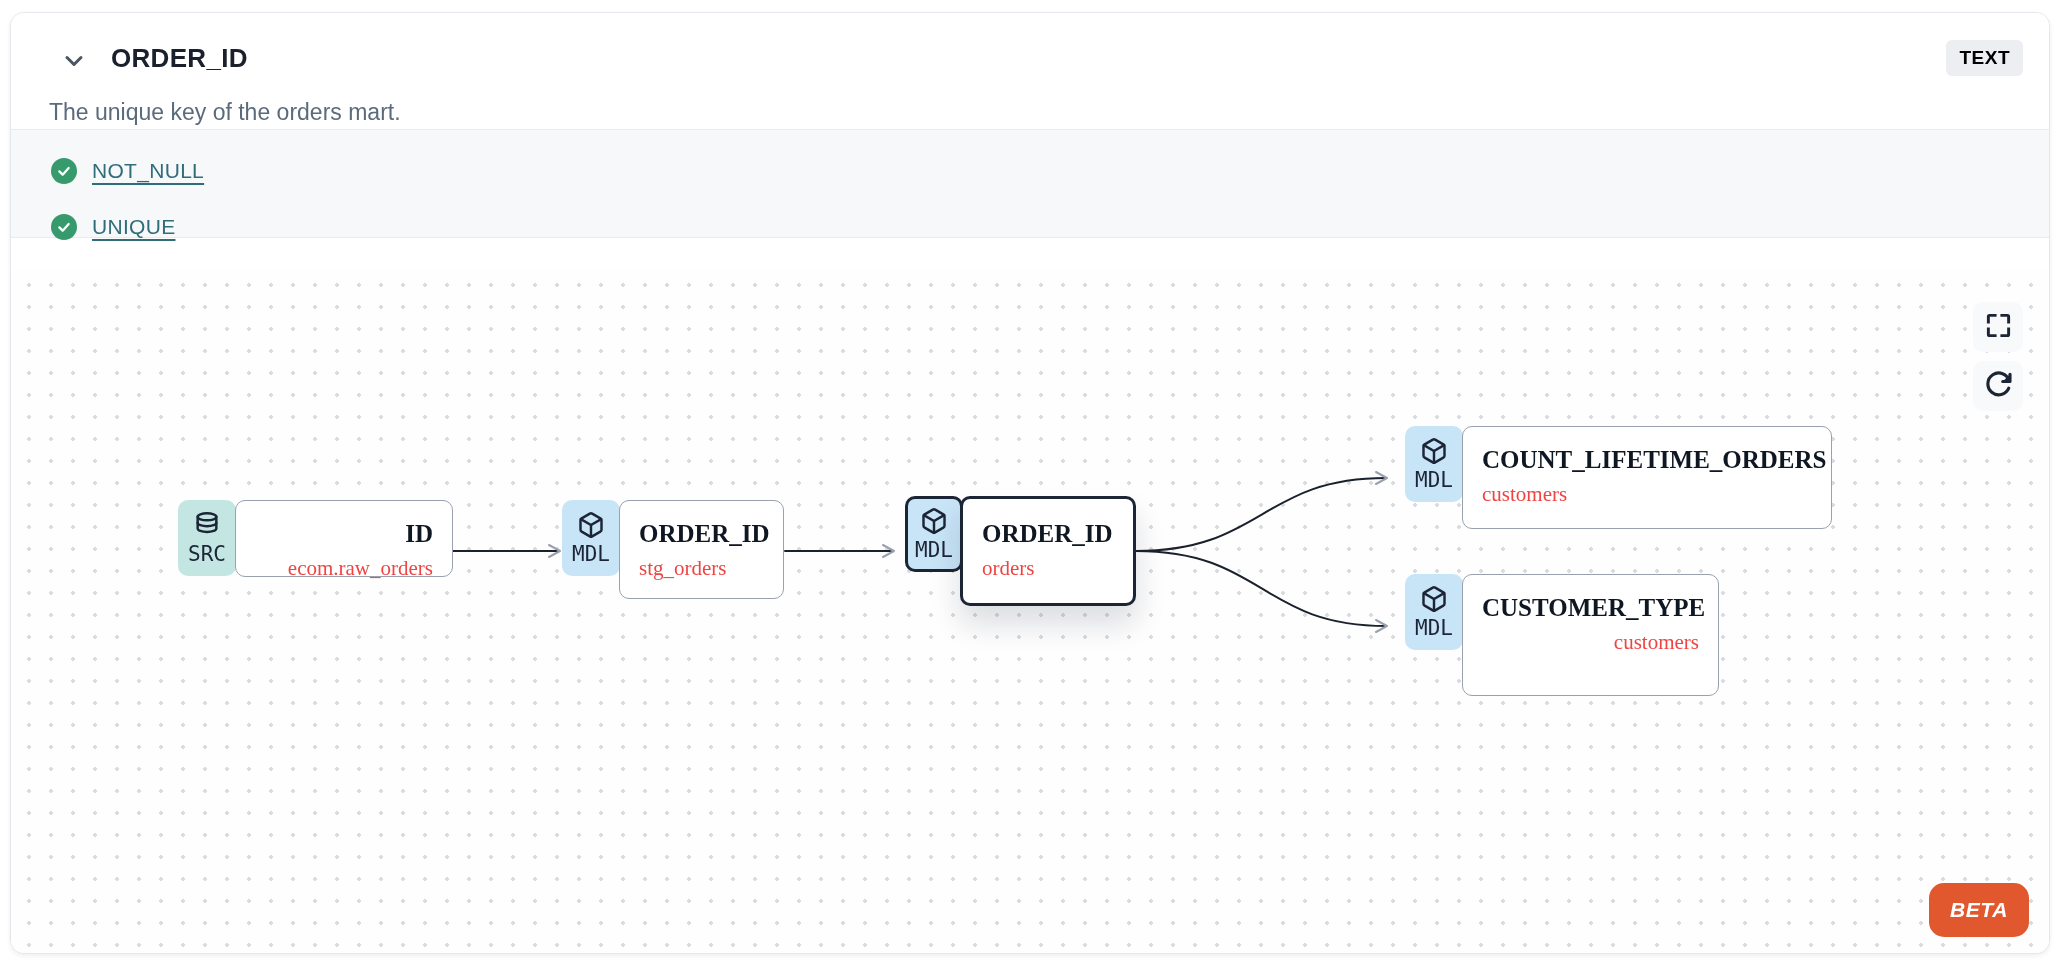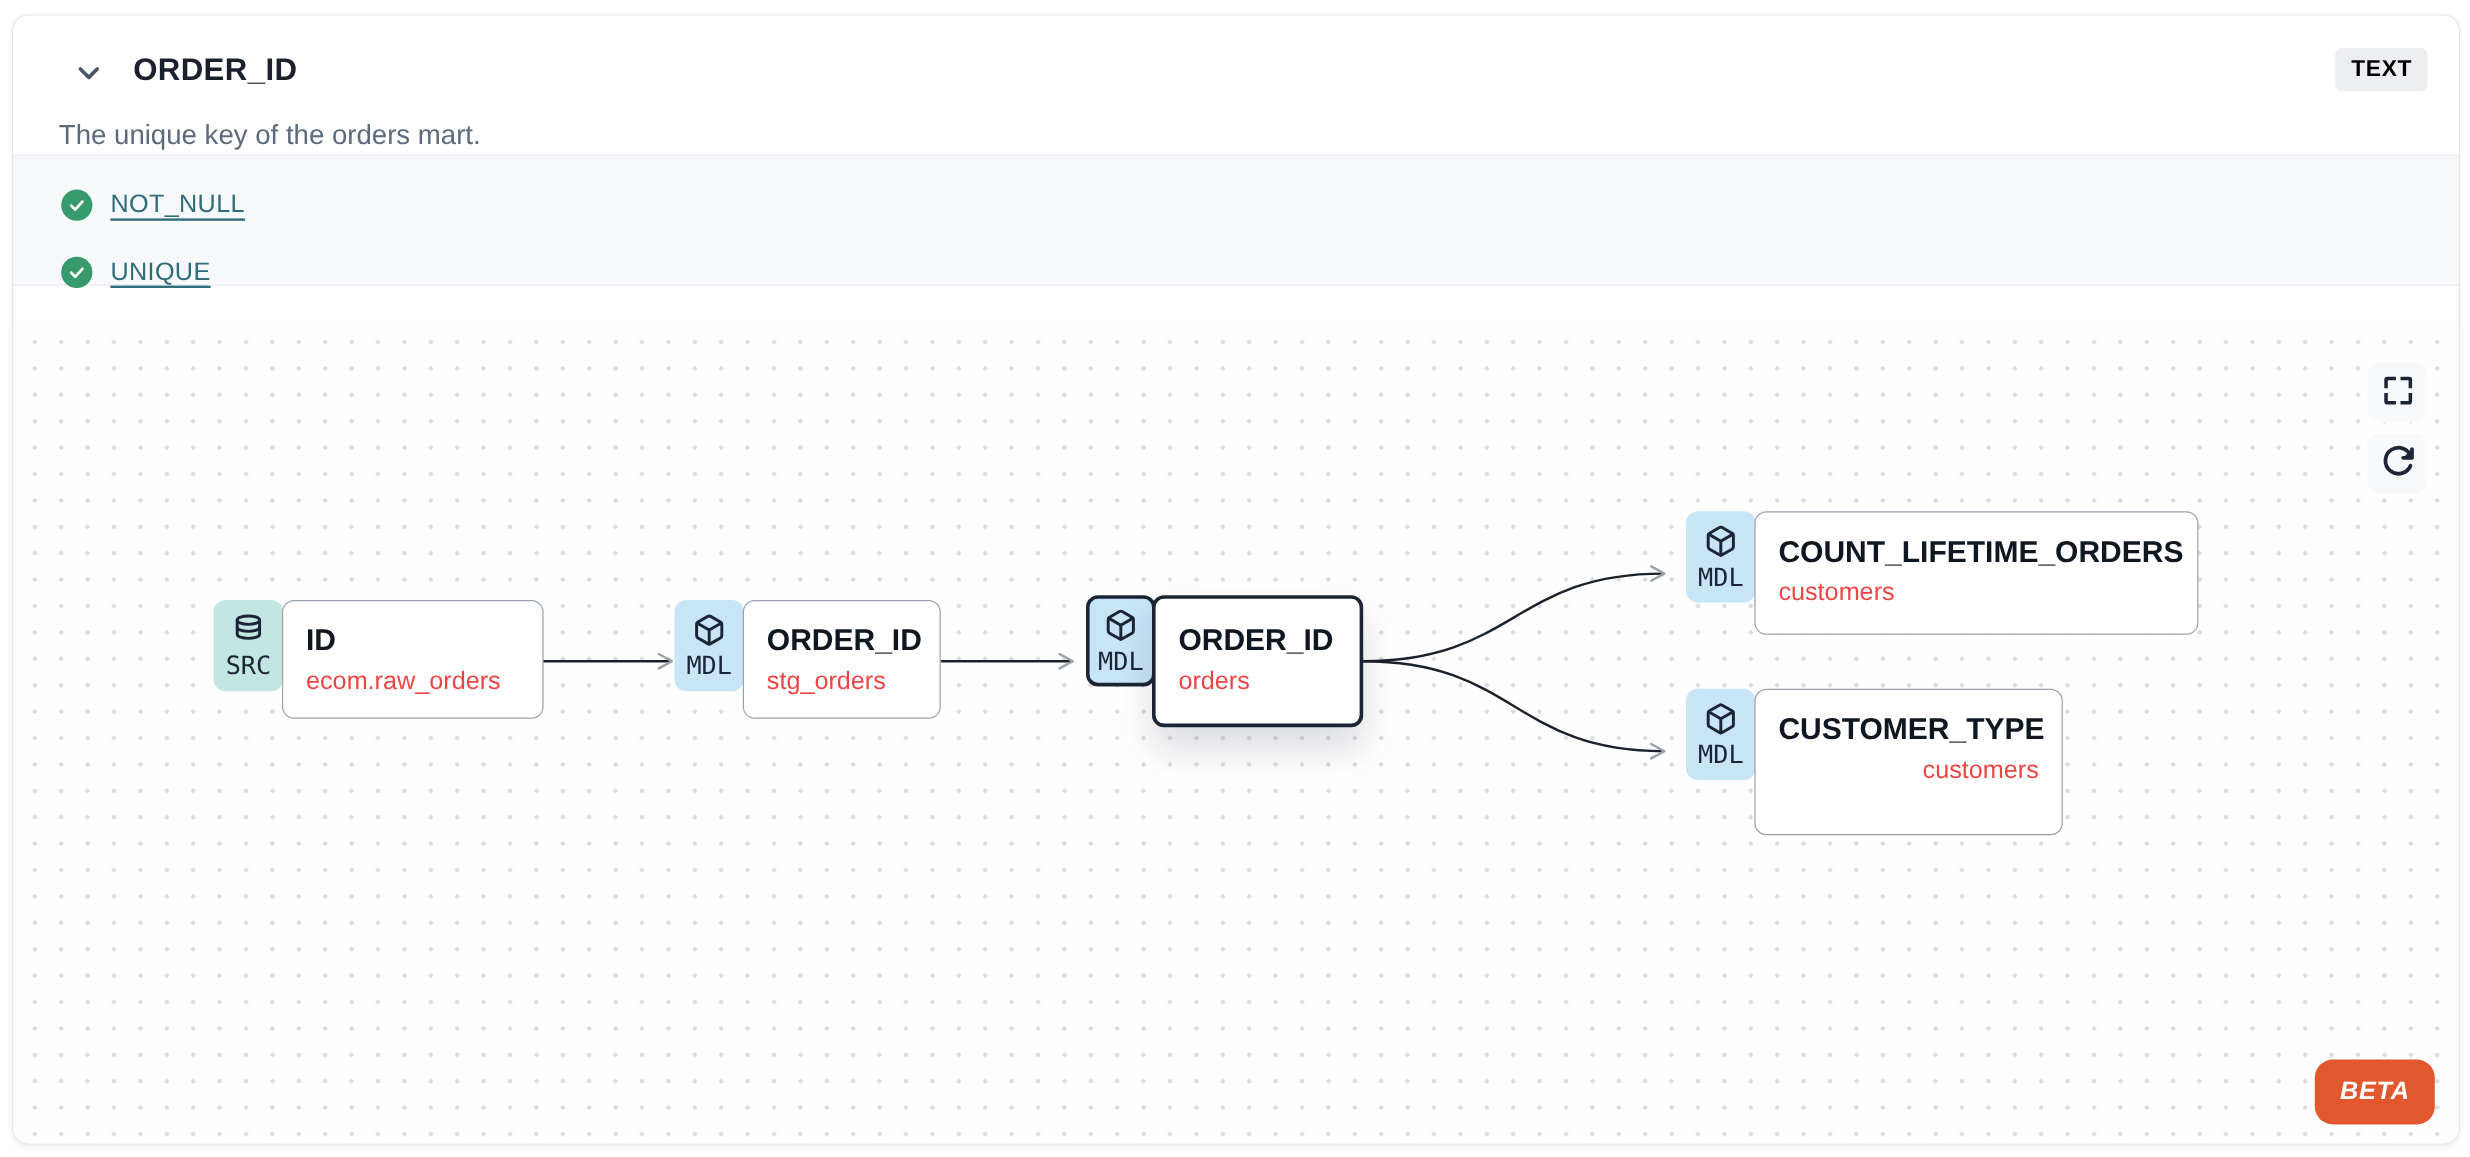--- a/index.html
+++ b/index.html
@@ -63,32 +63,33 @@
     position:absolute; left:0; top:0; width:58px; height:76px; border-radius:10px;
     display:flex; flex-direction:column; align-items:center; justify-content:center; gap:1px;
   }
   .badge.src { background:#c3e6e2; }
   .badge.mdl { background:#c8e4f7; }
   .badge-label { font-family:"DejaVu Sans Mono", monospace; font-size:21px; color:#1c2536; line-height:1; }
   .ncard {
     position:absolute; left:57px; top:0;
     background:#ffffff; border:1px solid #98a1ad; border-radius:10px;
     padding:19px 19px 16px;
+    font-family:Liberation Serif, serif;
   }
   .node-title { font-size:25px; font-weight:600; color:#0f1722; white-space:nowrap; line-height:1.15; }
   .node-sub { font-size:21px; color:#ef4444; white-space:nowrap; margin-top:7px; }
 
   .node.hl .badge { border:3px solid #1c2536; }
   .node.hl .ncard {
     border:3px solid #1c2536; left:55px;
     box-shadow:0 18px 30px rgba(15,23,42,.14);
   }
 
   
-  .n1 { left:167px; top:230px; }  .n1 .ncard { width:218px; height:99px; }
+  .n1 { left:167px; top:230px; }  .n1 .ncard { width:218px; height:77px;text-align:right; }
   .n2 { left:551px; top:230px; }  .n2 .ncard { width:165px; height:99px; }
   .n3 { left:894px; top:226px; }  .n3 .ncard { width:176px; height:110px; padding-top:21px; }
   .n4 { left:1394px; top:156px; } .n4 .ncard { width:370px; height:103px; }
   .n5 { left:1394px; top:304px; } .n5 .ncard { width:257px; height:122px;text-align:right; }
 
   
   .canvas-controls { position:absolute; top:32px; right:26px; display:flex; flex-direction:column; gap:9px; }
   .ctrl-btn {
     width:50px; height:50px; border-radius:10px; border:none; background:#f7f9fb;
     display:flex; align-items:center; justify-content:center; cursor:pointer;

